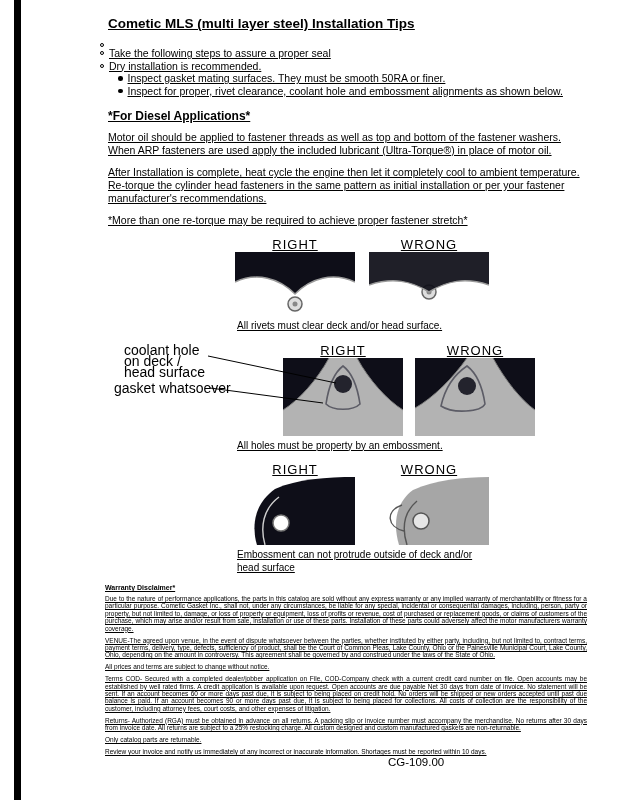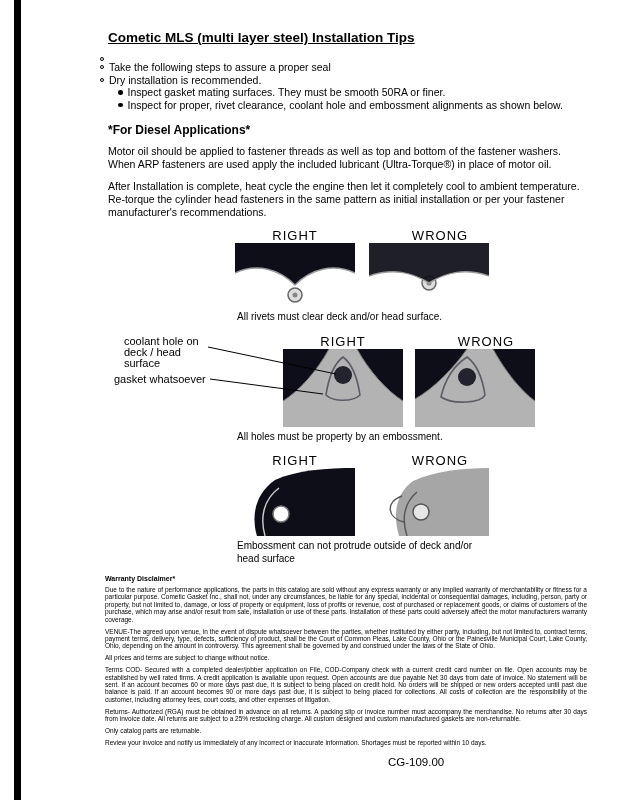--- a/index.html
+++ b/index.html
@@ -2,48 +2,48 @@
 <html><head>
 <meta charset="utf-8">
 <style>
   * { margin:0; padding:0; box-sizing:border-box; }
   html,body { background:#ffffff; }
   body {
     width:618px; height:800px; position:relative; overflow:hidden;
     font-family:"Liberation Sans", sans-serif; color:#000;
   }
   .side-bar { position:absolute; left:14px; top:0; width:7px; height:800px; background:#000; }
-  .main { position:absolute; left:100px; top:30px; width:492px; }
+  .main { position:absolute; left:100px; top:16px; width:492px;text-decoration:underline; }
 
   .title { font-size:13.5px; font-weight:bold; text-decoration:underline; padding-left:8px; margin-bottom:8px; }
 
   .tip { font-size:10.5px; line-height:12.5px; display:flex; align-items:flex-start; width:486px; }
   .tip .o-bullet { width:4px; height:4px; border:1px solid #000; border-radius:50%; margin:4px 5px 0 0; flex:none; }
   .tip.subtip { margin-left:18px; }
   .tip .f-bullet { width:4.5px; height:4.5px; background:#000; border-radius:50%; margin:4px 5px 0 0; flex:none; }
 
   .diesel-h { font-size:12px; font-weight:bold; margin:12px 0 8px; padding-left:8px; }
   .para { font-size:10.5px; line-height:13px; width:482px; padding-left:8px; margin-bottom:9px; }
   .para.last { margin-bottom:10px; }
 
-  .diag-labels { display:flex; margin-left:135px; font-size:13px; letter-spacing:1px; line-height:15px;gap:11px; }
+  .diag-labels { display:flex; margin-left:135px; font-size:13px; letter-spacing:1px; line-height:15px; }
   .diag-labels .lbl { width:120px; text-align:center; }
   .diag-labels .lbl + .lbl { margin-left:14px; }
   .diag-row { display:flex; margin-left:135px; }
   .diag-row svg { display:block; }
   .diag-row svg + svg { margin-left:14px; }
   .diag-caption { font-size:10px; line-height:12.5px; margin:4px 0 10px 137px; }
   .diag-caption.two-line { width:240px; }
 
   .row2-wrap { position:relative; }
   .row2-wrap .diag-labels { margin-left:183px; }
   .row2-wrap .diag-labels .lbl + .lbl { margin-left:12px; }
   .row2-wrap .diag-row { margin-left:183px; }
   .row2-wrap .diag-row svg + svg { margin-left:12px; }
-  .callout { position:absolute; font-size:11px; line-height:11px; }
+  .callout { position:absolute; font-size:14px; line-height:11px; }
   .callout1 { left:24px; top:2px; width:82px; }
   .callout2 { left:14px; top:40px; white-space:nowrap; }
   .pointer-overlay { position:absolute; left:0; top:0; pointer-events:none; }
 
   .disclaimer { margin-top:8px; padding-left:5px; width:487px; }
   .disclaimer-h { font-size:7px; font-weight:bold; margin-bottom:4px; }
   .disclaimer p { font-size:6.5px; line-height:7.4px; margin-bottom:4.5px; text-align:justify; }
 
   .footer { position:absolute; left:388px; top:756px; font-size:11.5px;text-align:right; }
 </style>
@@ -72,20 +72,21 @@
     <span>Inspect gasket mating surfaces.  They must be smooth 50RA or finer.</span>
   </div>
   <div class="tip subtip">
     <span class="f-bullet"></span>
     <span>Inspect for proper, rivet clearance, coolant hole and embossment alignments as shown below.</span>
   </div>
 
   <div class="diesel-h">*For Diesel Applications*</div>
   <div class="para">Motor oil should be applied to fastener threads as well as top and bottom of the fastener washers. When ARP fasteners are used apply the included lubricant (Ultra-Torque®) in place of motor oil.</div>
   <div class="para">After Installation is complete, heat cycle the engine then let it completely cool to ambient temperature. Re-torque the cylinder head fasteners in the same pattern as initial installation or per your fastener manufacturer's recommendations.</div>
+  <div class="para last">*More than one re-torque may be required to achieve proper fastener stretch*</div>
 
   <div class="diag-labels">
     <span class="lbl">RIGHT</span>
     <span class="lbl">WRONG</span>
   </div>
   <div class="diag-row">
     <svg width="120" height="64" viewBox="0 0 120 64">
       <rect width="120" height="64" fill="#ffffff"></rect>
       <path d="M0 0 H120 V30 C98 20 76 26 60 42 C44 26 22 20 0 30 Z" fill="#0e0e18"></path>
       <path d="M0 30 C22 20 44 26 60 42 C76 26 98 20 120 30" fill="none" stroke="#9a9a9a" stroke-width="1.5"></path>

